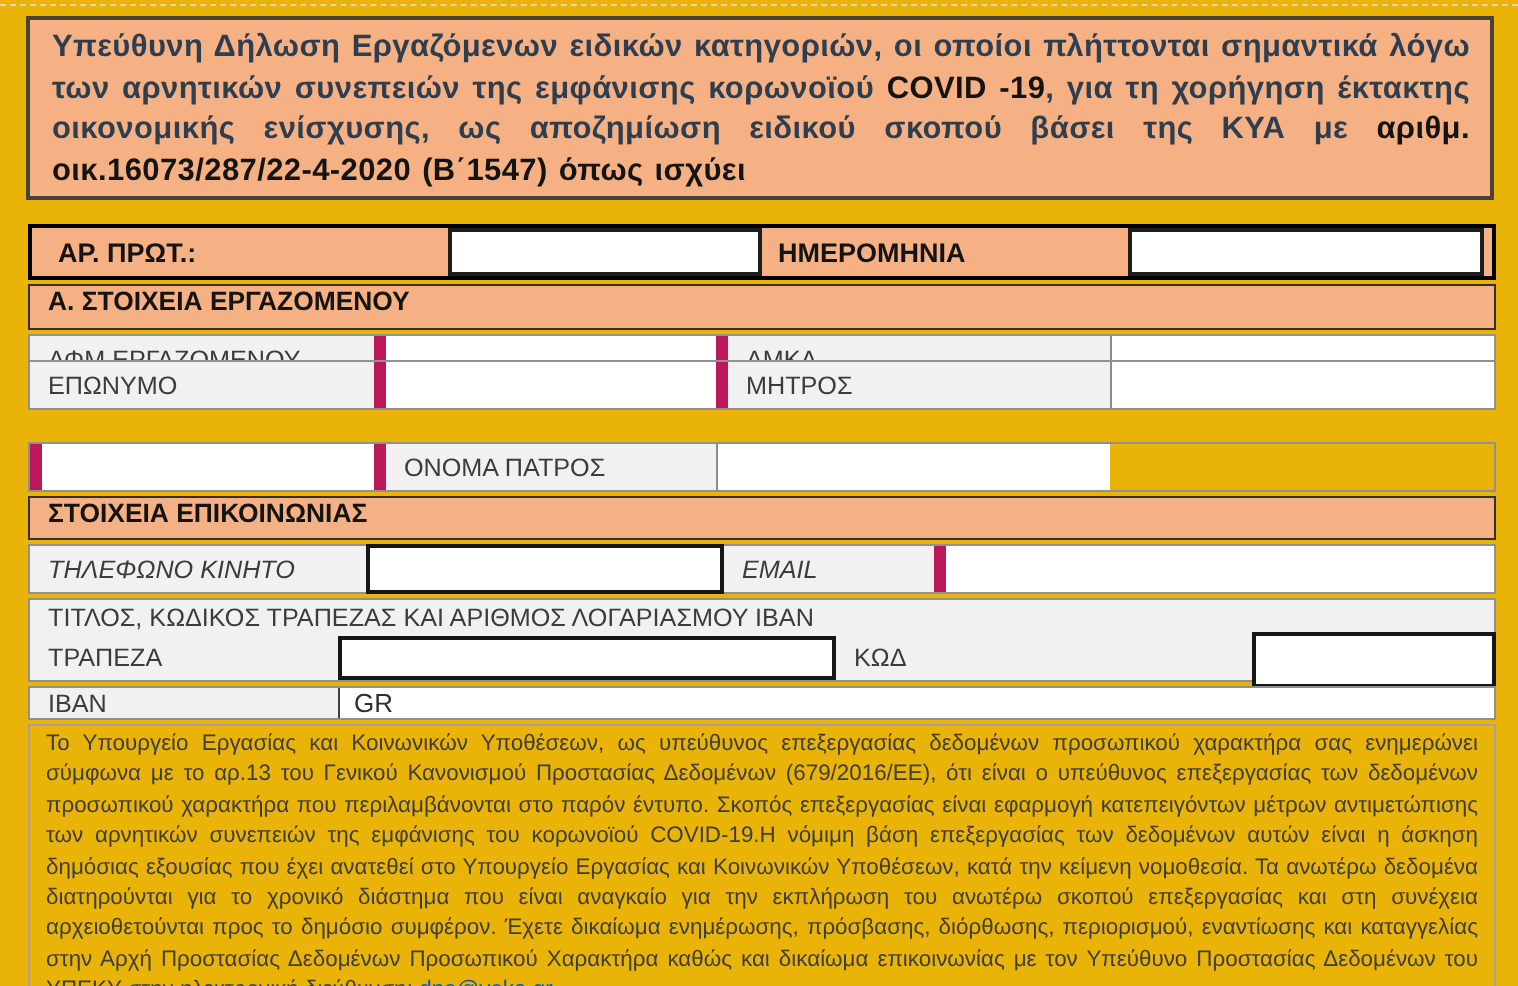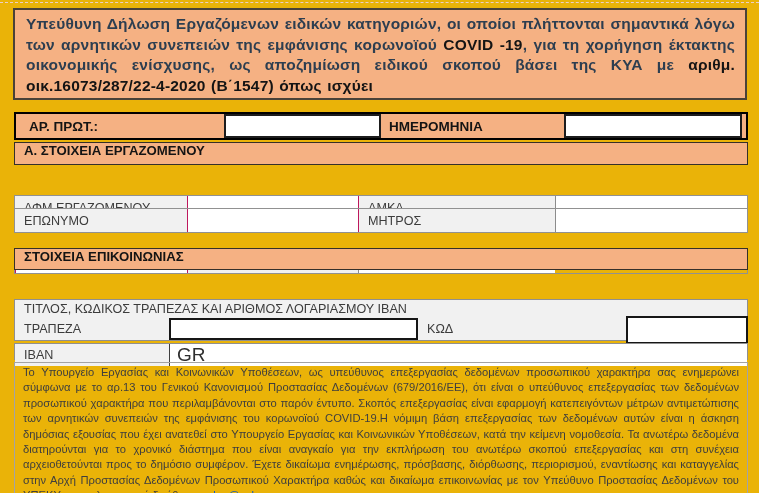--- a/index.html
+++ b/index.html
@@ -36,40 +36,40 @@
   .proto .in2{width:178px;margin-right:4px;}
   .spacer{flex:1;}
 
   
   .sectionrow{border:1.5px solid #35302a;display:flex;align-items:flex-start;background:#f5b183;}
   .sectionrow .slbl{font-weight:bold;font-size:13.2px;color:#141414;padding-left:9px;}
   .sec-a{top:142px;height:23px;}
   .sec-contact{top:248px;height:22px;}
 
   
-  .datarow{border:1px solid #919191;display:grid;height:25px;margin-top:28px;}
+  .datarow{border:1px solid #919191;display:grid;height:25px;}
   .drow-emp{grid-template-columns:172px 171px 197px 1fr;}
   .r3{top:167px;} .r4{top:180px;} .r5{top:221px;}
-  .sep-dark{border-left:1px solid #be185d;}
+  .sep-dark{border-left:6px solid #be185d;}
   .sep-gray{border-left:1px solid #8c8c8c;}
 
   
   .r7{top:272px;grid-template-columns:168px 179px 105px 1fr;font-style:italic;}
   .boxed{border:2px solid #161616;margin:-1px 0;}
 
   
   .bankgroup{top:299px;height:42px;border:1px solid #8f8f8f;background:#f1f1f1;}
   .bank-header{height:18px;display:flex;align-items:center;padding-left:9px;font-size:12.6px;color:#3c3c3c;}
   .bank-row{display:grid;grid-template-columns:154px 249px 208px 1fr;height:22px;}
   .bank-input{border:2px solid #161616;background:#fff;box-sizing:border-box;}
   .kod-input{border:2px solid #161616;background:#fff;box-sizing:border-box;margin:-2px -1px -4px 0;}
 
   
   .r10{top:343px;height:17px;border:1px solid #8f8f8f;display:grid;grid-template-columns:154px 1fr;}
-  .iban-val{display:flex;align-items:center;padding-left:7px;font-size:19px;color:#2f2f2f;background:#fff;border-left:1px solid #3f3f3f;}
+  .iban-val{display:flex;align-items:center;padding-left:7px;font-size:13px;color:#2f2f2f;background:#fff;border-left:1px solid #3f3f3f;}
 
   
   .privacy{
     position:absolute;left:14px;top:362px;width:734px;box-sizing:border-box;
     border:1px solid #a3a3a3;padding:2px 8px 3px 8px;
     font-size:11.2px;line-height:15.4px;color:#3e3e3e;text-align:justify;
   }
   .privacy a{color:#0a58c4;text-decoration:underline;cursor:pointer;}
 </style>
 </head>

